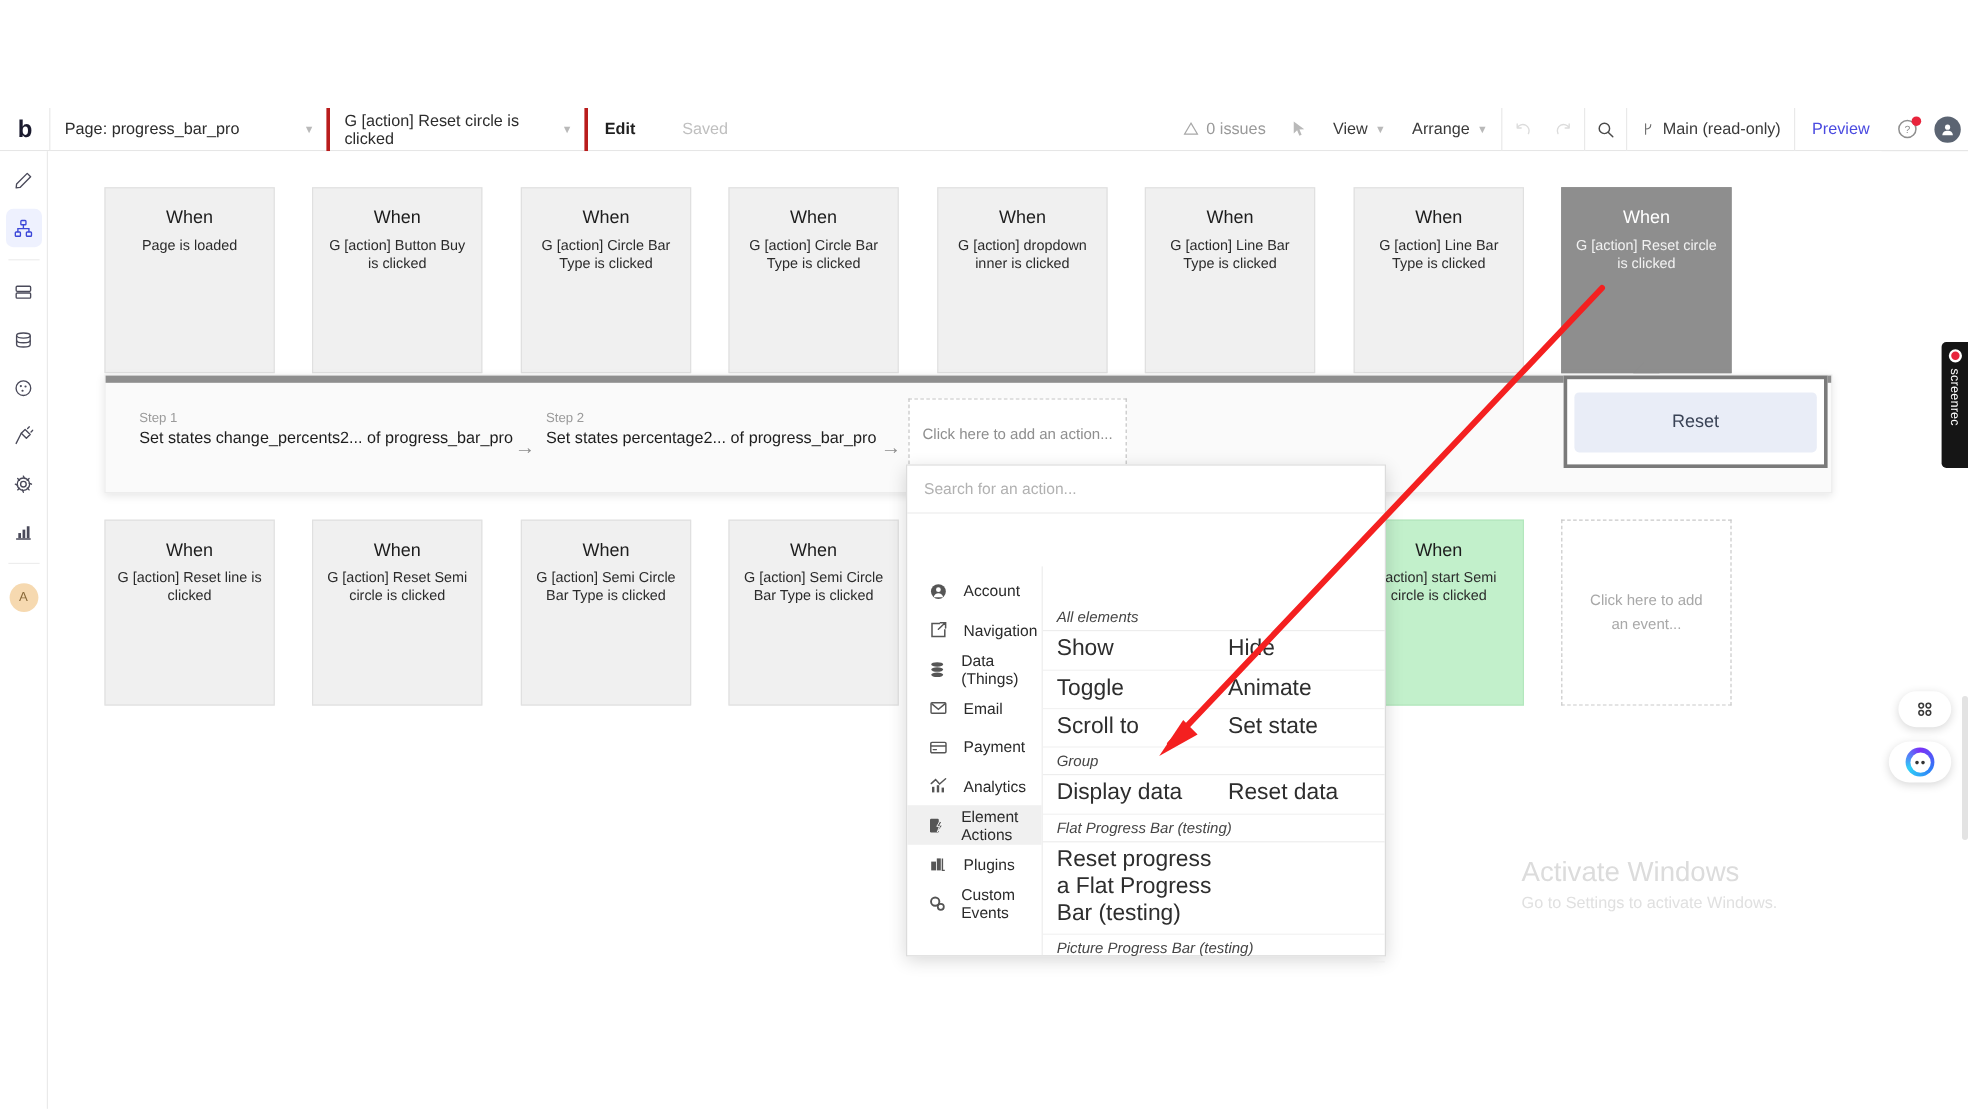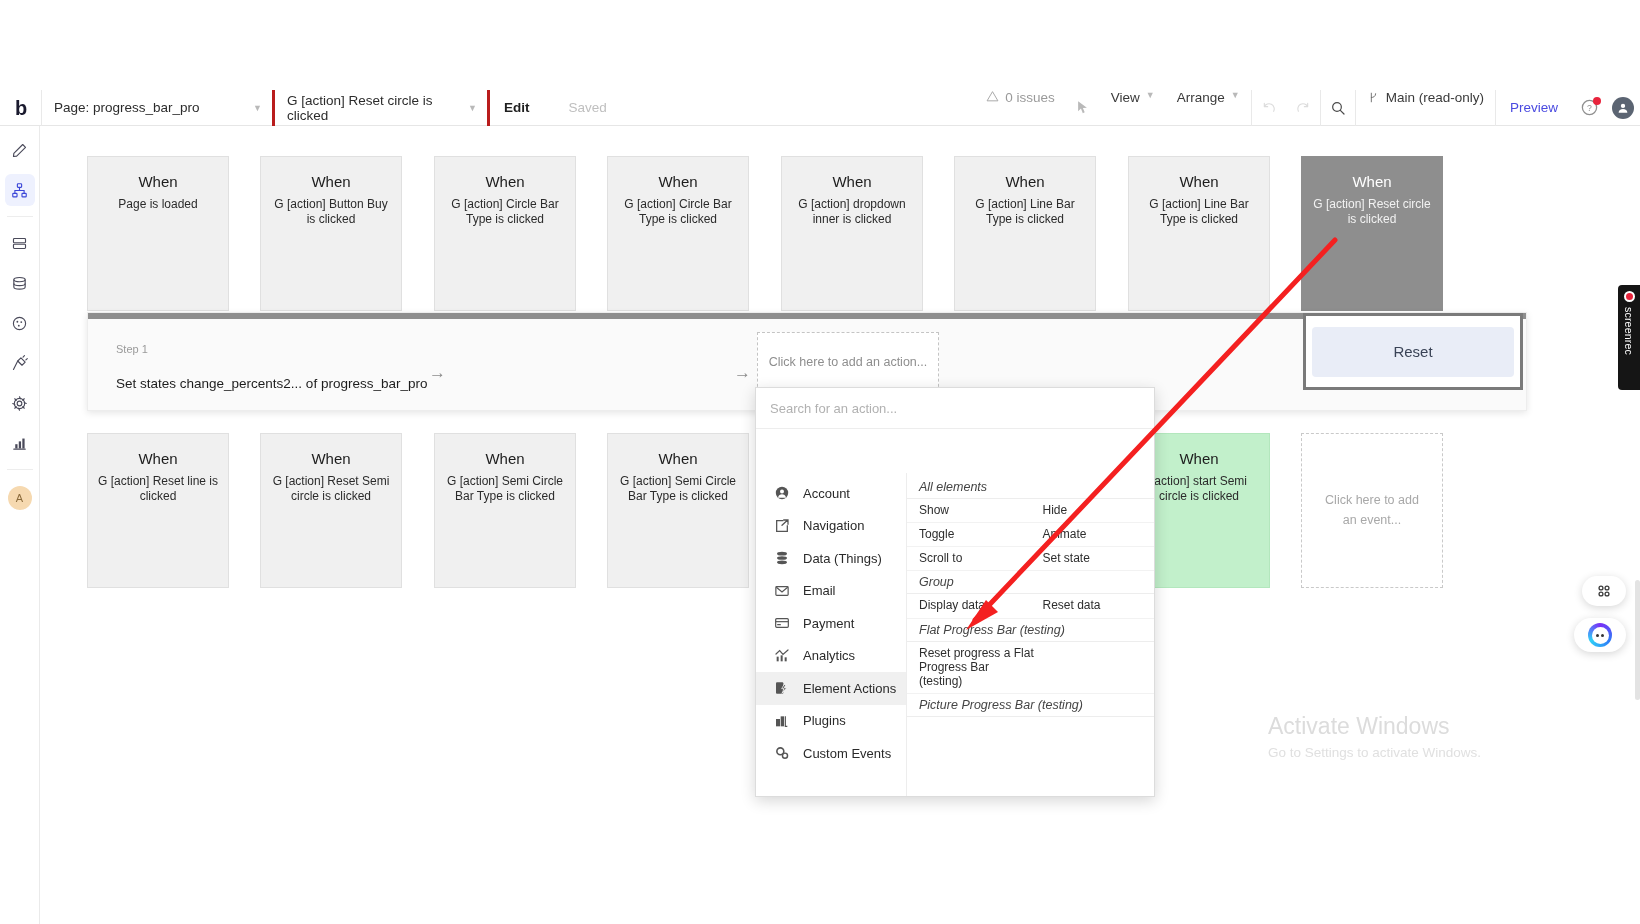--- a/index.html
+++ b/index.html
@@ -46,21 +46,21 @@
   .tb-edit {
     height: 36px; display:flex; align-items:center; gap: 16px; padding: 0 14px;
     font-size: 13.5px;
   }
   .tb-edit .edit { color:#1f1f1f; font-weight: 600; }
   .tb-edit .saved { color:#bfbfbf;margin-left:23px; }
 
   .tb-spacer { flex: 1 1 auto; }
 
   .tb-item {
-    height: 36px; display: flex; align-items: flex-start; gap: 6px;
+    height: 36px; display: flex; align-items: center; gap: 6px;
     padding: 0 11px; font-size: 13.5px; color: #3a3a3a; white-space: nowrap;
   }
   .tb-issues { color:#9a9a9a; }
   .tb-sep { width: 1px; height: 36px; background: #e9e9e9; }
   .tb-icon-btn {
     width: 34px; height:36px; display:flex; align-items:center; justify-content:center;
   }
   .tb-preview { color: #4a4ae0; font-size: 13.5px; padding: 0 14px; height:36px; display:flex; align-items:center;}
   .tb-help { position: relative; width: 34px; height:36px; display:flex; align-items:center; justify-content:center;}
   .tb-help .dot {
@@ -133,21 +133,21 @@
     position: absolute; left: 87px; top: 312px; width: 1440px; height: 99px;
     background: #fafafa; border: 1px solid #ededed;
     box-shadow: 0 2px 7px rgba(0,0,0,0.10);
   }
   .steps-strip .topbar-grey {
     position:absolute; left:0; top:0; width:100%; height: 6px; background:#8e8e8e;
   }
   .step {
     position: absolute; top: 30px;
   }
-  .step .lbl { font-size: 11px; color: #9a9a9a; margin-bottom: 21px; }
+  .step .lbl { font-size: 11px; color: #9a9a9a; margin-bottom: 2px; }
   .step .txt { font-size: 13.5px; color: #1d1d1d; white-space: nowrap; }
   .step-arrow {
     position: absolute; top: 50px; font-size: 17px; color: #8c8c8c;
   }
   .step-add {
     position: absolute; top: 19px; width: 182px; height: 60px;
     border: 1px dashed #c4c4c4; background: #ffffff;
     display:flex; align-items:center; justify-content:center;
   }
   .step-add .t { font-size: 12.5px; color:#8e8e8e; }
@@ -181,28 +181,28 @@
   }
   .picker-search input::placeholder { color: #b1b1b1; }
   .picker-body { flex: 1 1 auto; display:flex; min-height: 0; }
   .picker-cats { width: 151px; border-right: 1px solid #ededed; padding-top: 4px; }
   .cat {
     height: 32.5px; display:flex; align-items:center; gap: 12px; padding-left: 17px;
     font-size: 13px; color:#2a2a2a;
   }
   .cat.active { background: #f0f0f0; }
   .cat .ci { width: 18px; height:18px; display:flex; align-items:center; justify-content:center; color:#555; }
-  .picker-actions { flex: 1 1 auto; padding-top: 3px; }
+  .picker-actions { flex: 1 1 auto; padding-top: 3px; margin-top: 28px; }
   .agroup {
     font-size: 12.5px; font-style: italic; color:#454545;
     padding: 4px 0 4px 12px; border-bottom: 1px solid #ededed;
   }
   .arow { display:flex; border-bottom: 1px solid #f2f2f2; }
   .acell {
-    width: 50%; font-size: 12px; color:#2e2e2e; padding: 4px 0 5px 12px; line-height: 1.18;
+    width: 50%; font-size: 19px; color:#2e2e2e; padding: 4px 0 5px 12px; line-height: 1.18;
   }
   .acell.full { width: 100%; }
 
   
   .annot-arrow { position:absolute; left:0; top:0; width:1640px; height:924px; pointer-events:none; }
 
   
   .screenrec {
     position: absolute; right: 0; top: 285px; width: 22px; height: 105px;
     background: #151515; border-radius: 4px 0 0 4px;
@@ -494,20 +494,24 @@
   <div class="steps-strip">
     <div class="topbar-grey"></div>
 
     <div class="step" style="left:28px;">
       <div class="lbl">Step 1</div>
       <div class="txt">Set states change_percents2... of progress_bar_pro</div>
     </div>
 
     <div class="step-arrow" style="left:341px;">→</div>
 
+    <div class="step" style="left:367px;">
+      <div class="lbl">Step 2</div>
+      <div class="txt">Set states percentage2... of progress_bar_pro</div>
+    </div>
 
     <div class="step-arrow" style="left:646px;">→</div>
 
     <div class="step-add" style="left:669px;">
       <div class="t">Click here to add an action...</div>
     </div>
   </div>
 
   <div class="reset-panel">
     <div class="reset-btn">Reset</div>

